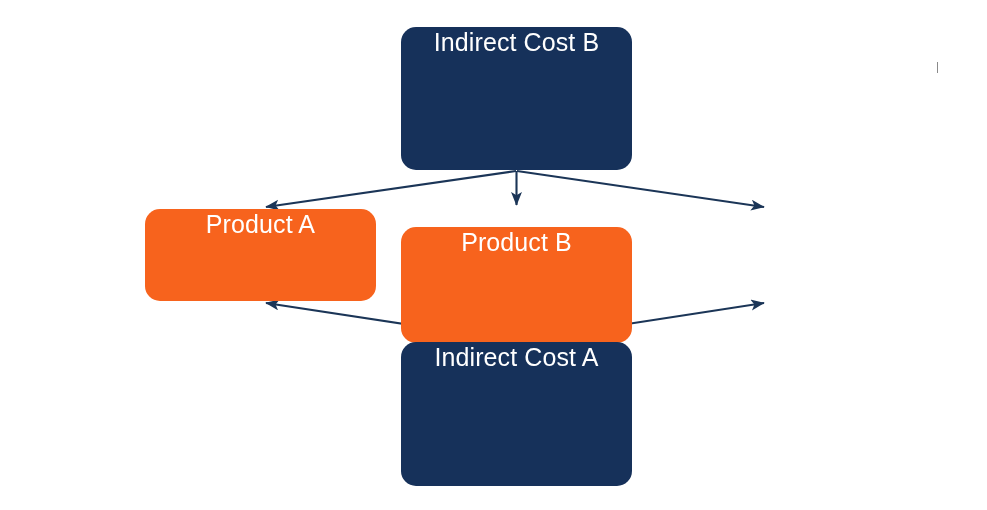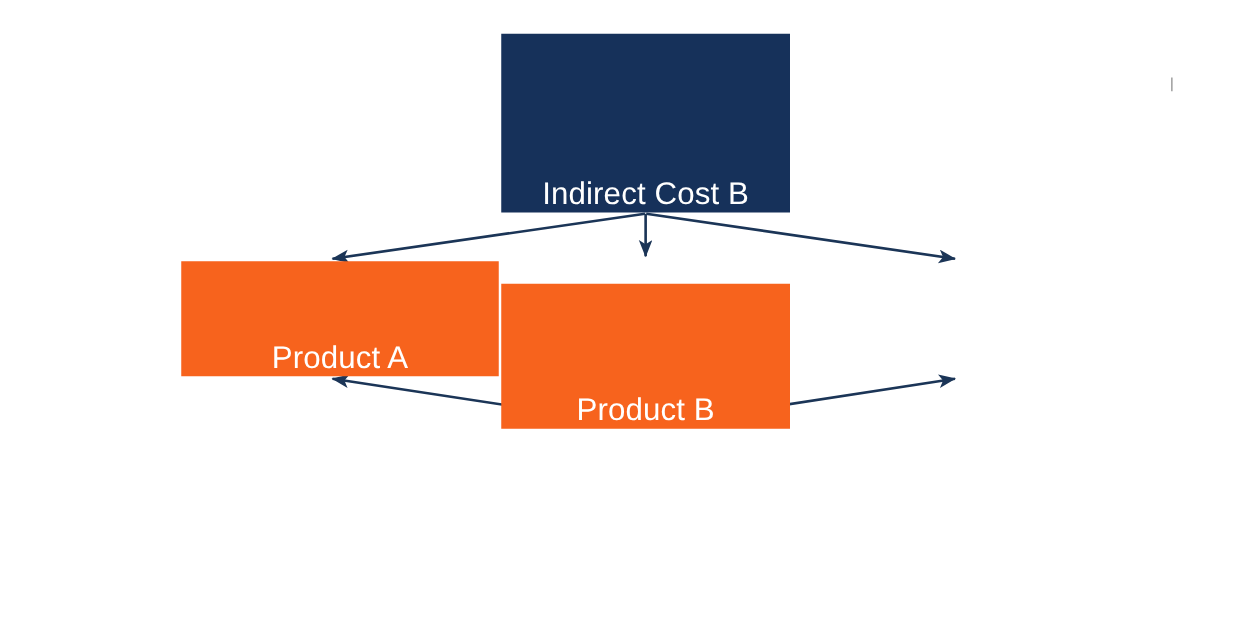--- a/index.html
+++ b/index.html
@@ -13,29 +13,30 @@
   #canvas {
     position: relative;
     width: 987px;
     height: 510px;
     background: #ffffff;
     overflow: hidden;
   }
   .node {
     position: absolute;
     display: flex;
-    align-items: flex-end;
+    align-items: flex-start;
     justify-content: center;
     box-sizing: border-box;
     color: #ffffff;
     font-size: 25px;
     font-weight: 400;
     letter-spacing: 0.1px;
     line-height: 1.2;
     user-select: none;
+    border-radius: 15px;
   }
   .node-cost {
     background: #16315a;
   }
   .node-product {
     background: #f7631d;
   }
   #edges {
     position: absolute;
     left: 0;
@@ -73,25 +74,28 @@
 
     <line x1="516.5" y1="341" x2="516.5" y2="305" stroke="#1b3557" stroke-width="2.1" marker-end="url(#arrowhead)"></line>
 
     <line x1="517" y1="341" x2="764" y2="303" stroke="#1b3557" stroke-width="2.1" marker-end="url(#arrowhead)"></line>
   </svg>
 
   <div class="node node-cost" style="left:401px; top:27px; width:231px; height:143px;">
     <span>Indirect Cost B</span>
   </div>
 
-  <div class="node node-product" style="left:145px; top:209px; width:254px; height:92px;">
+  <div class="node node-product" style="left:145px; top:209px; width:231px; height:92px;">
     <span>Product A</span>
   </div>
 
   <div class="node node-product" style="left:401px; top:227px; width:231px; height:116px;">
     <span>Product B</span>
   </div>
 
 
+  <div class="node node-cost" style="left:401px; top:342px; width:231px; height:144px;">
+    <span>Indirect Cost A</span>
+  </div>
 
   <div class="tick-mark" style="left:937px; top:62px;"></div>
 
 </div>
 
 </body></html>

